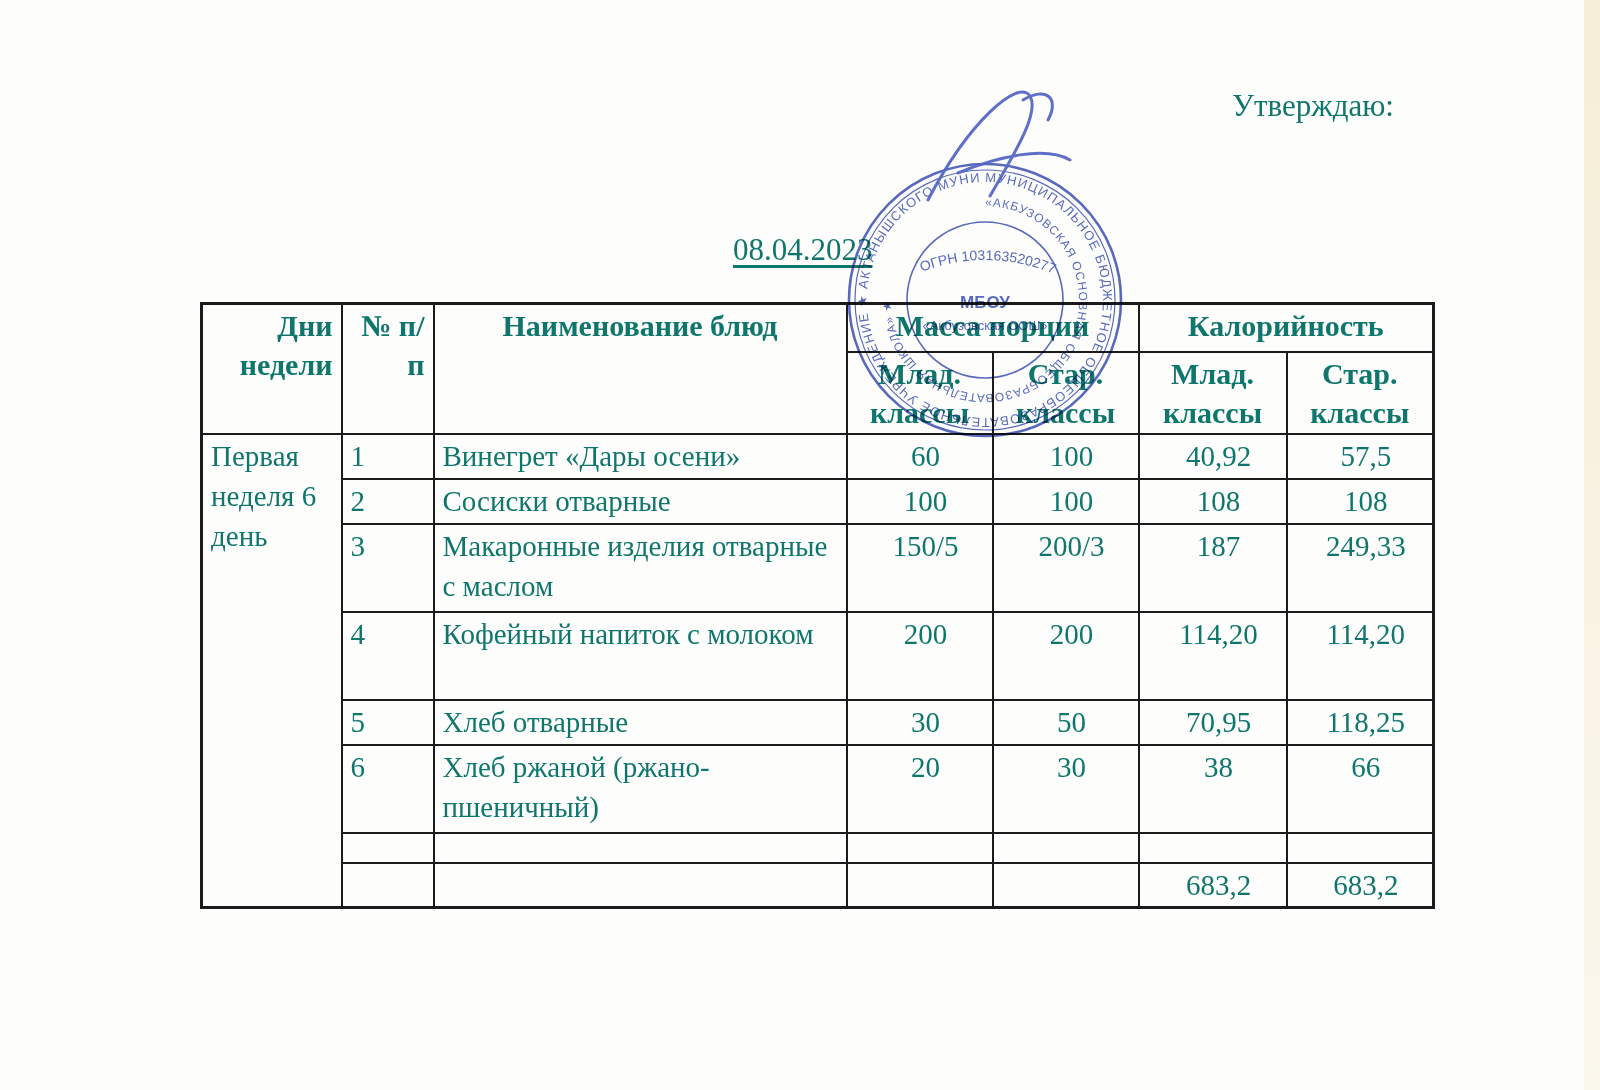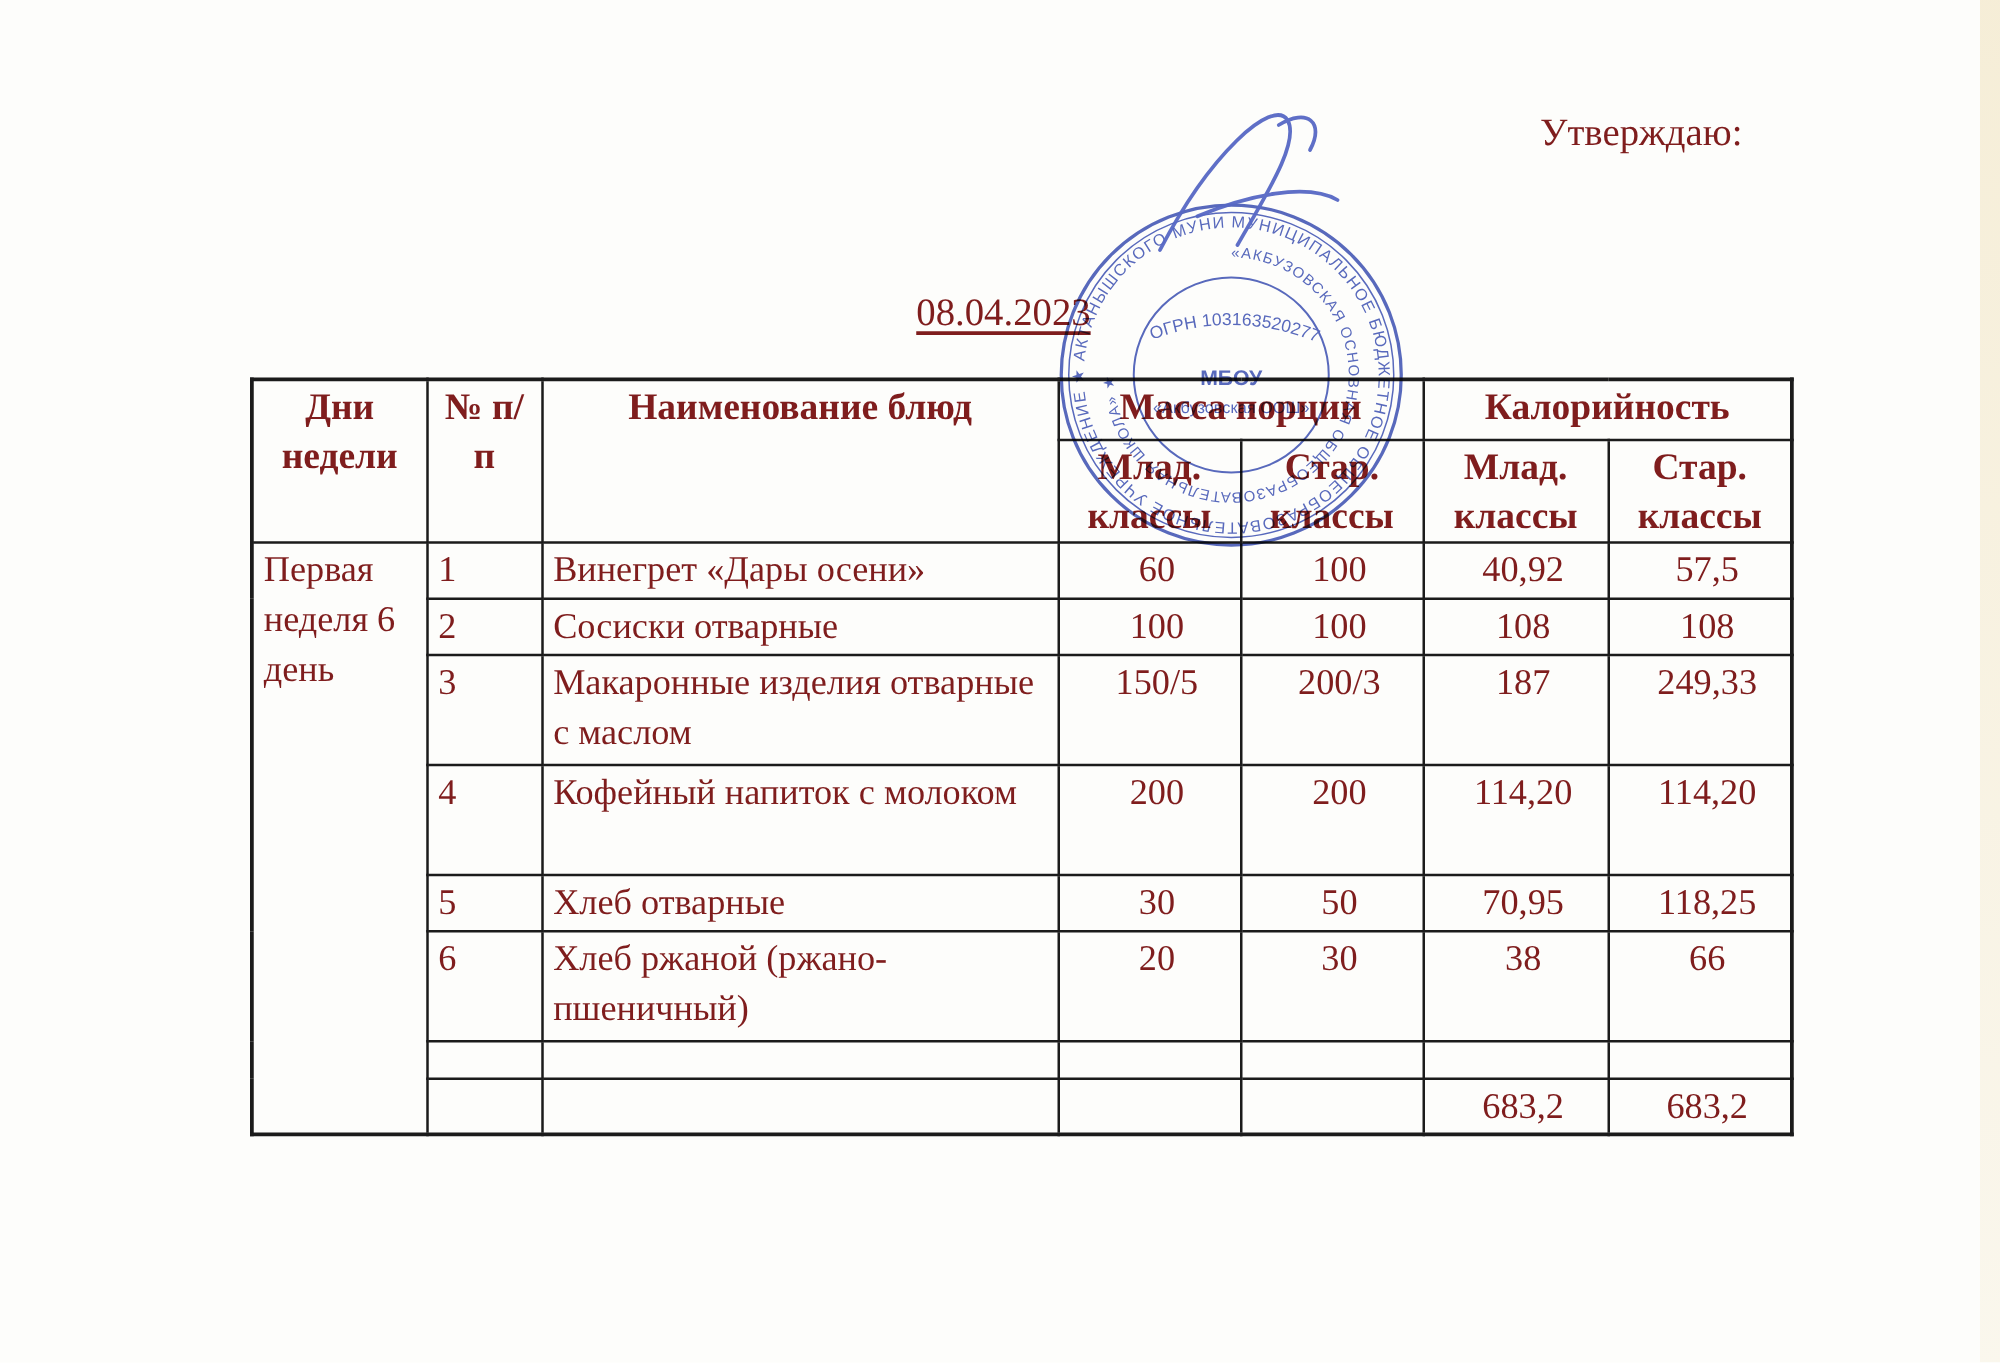--- a/index.html
+++ b/index.html
@@ -2,21 +2,21 @@
 <html lang="ru"><head>
 <meta charset="utf-8">
 <style>
   html,body { margin:0; padding:0; }
   .page {
     position:relative;
     width:1600px; height:1090px;
     background:#fdfdfb;
     overflow:hidden;
     font-family:"Liberation Serif", serif;
-    color:#7f1d1d;
+    color:#0f766e;
   }
   .scan-edge {
     position:absolute; right:0; top:0; width:16px; height:100%;
     background:linear-gradient(180deg, rgba(233,212,156,.38), rgba(233,212,156,.15));
     pointer-events:none;
   }
   .doc-line { position:absolute; font-size:31px; white-space:nowrap; }
   .approve  { top:88px;  left:1232px; }
   .director { top:162px; left:650px; }
   .director .blank { letter-spacing:1px; }
@@ -31,21 +31,21 @@
   }
   .menu-table th, .menu-table td {
     border:2px solid #1b1b1b;
     vertical-align:top;
     padding:1px 8px;
     line-height:40px;
     overflow:hidden;
   }
   .menu-table { border:3px solid #1b1b1b; }
   .menu-table th { font-weight:bold; font-size:30px; text-align:center; line-height:39px; }
-  .menu-table th.left { text-align:center; }
+  .menu-table th.left { text-align:right; }
   .menu-table thead tr.hrow1 { height:48px; }
   .menu-table thead tr.hrow2 { height:82px; }
   .menu-table tbody tr { height:45px;margin-top:36px; }
   .menu-table tbody tr.tall { height:88px; }
   .menu-table tbody tr.emptyrow { height:30px; }
   .menu-table tbody tr.totalrow { height:42px; }
   td.cell-week { text-align:left; }
   td.cell-num  { text-align:left; }
   td.cell-dish { text-align:left; }
   td.cell-val  { text-align:center;padding-left:20px; }

